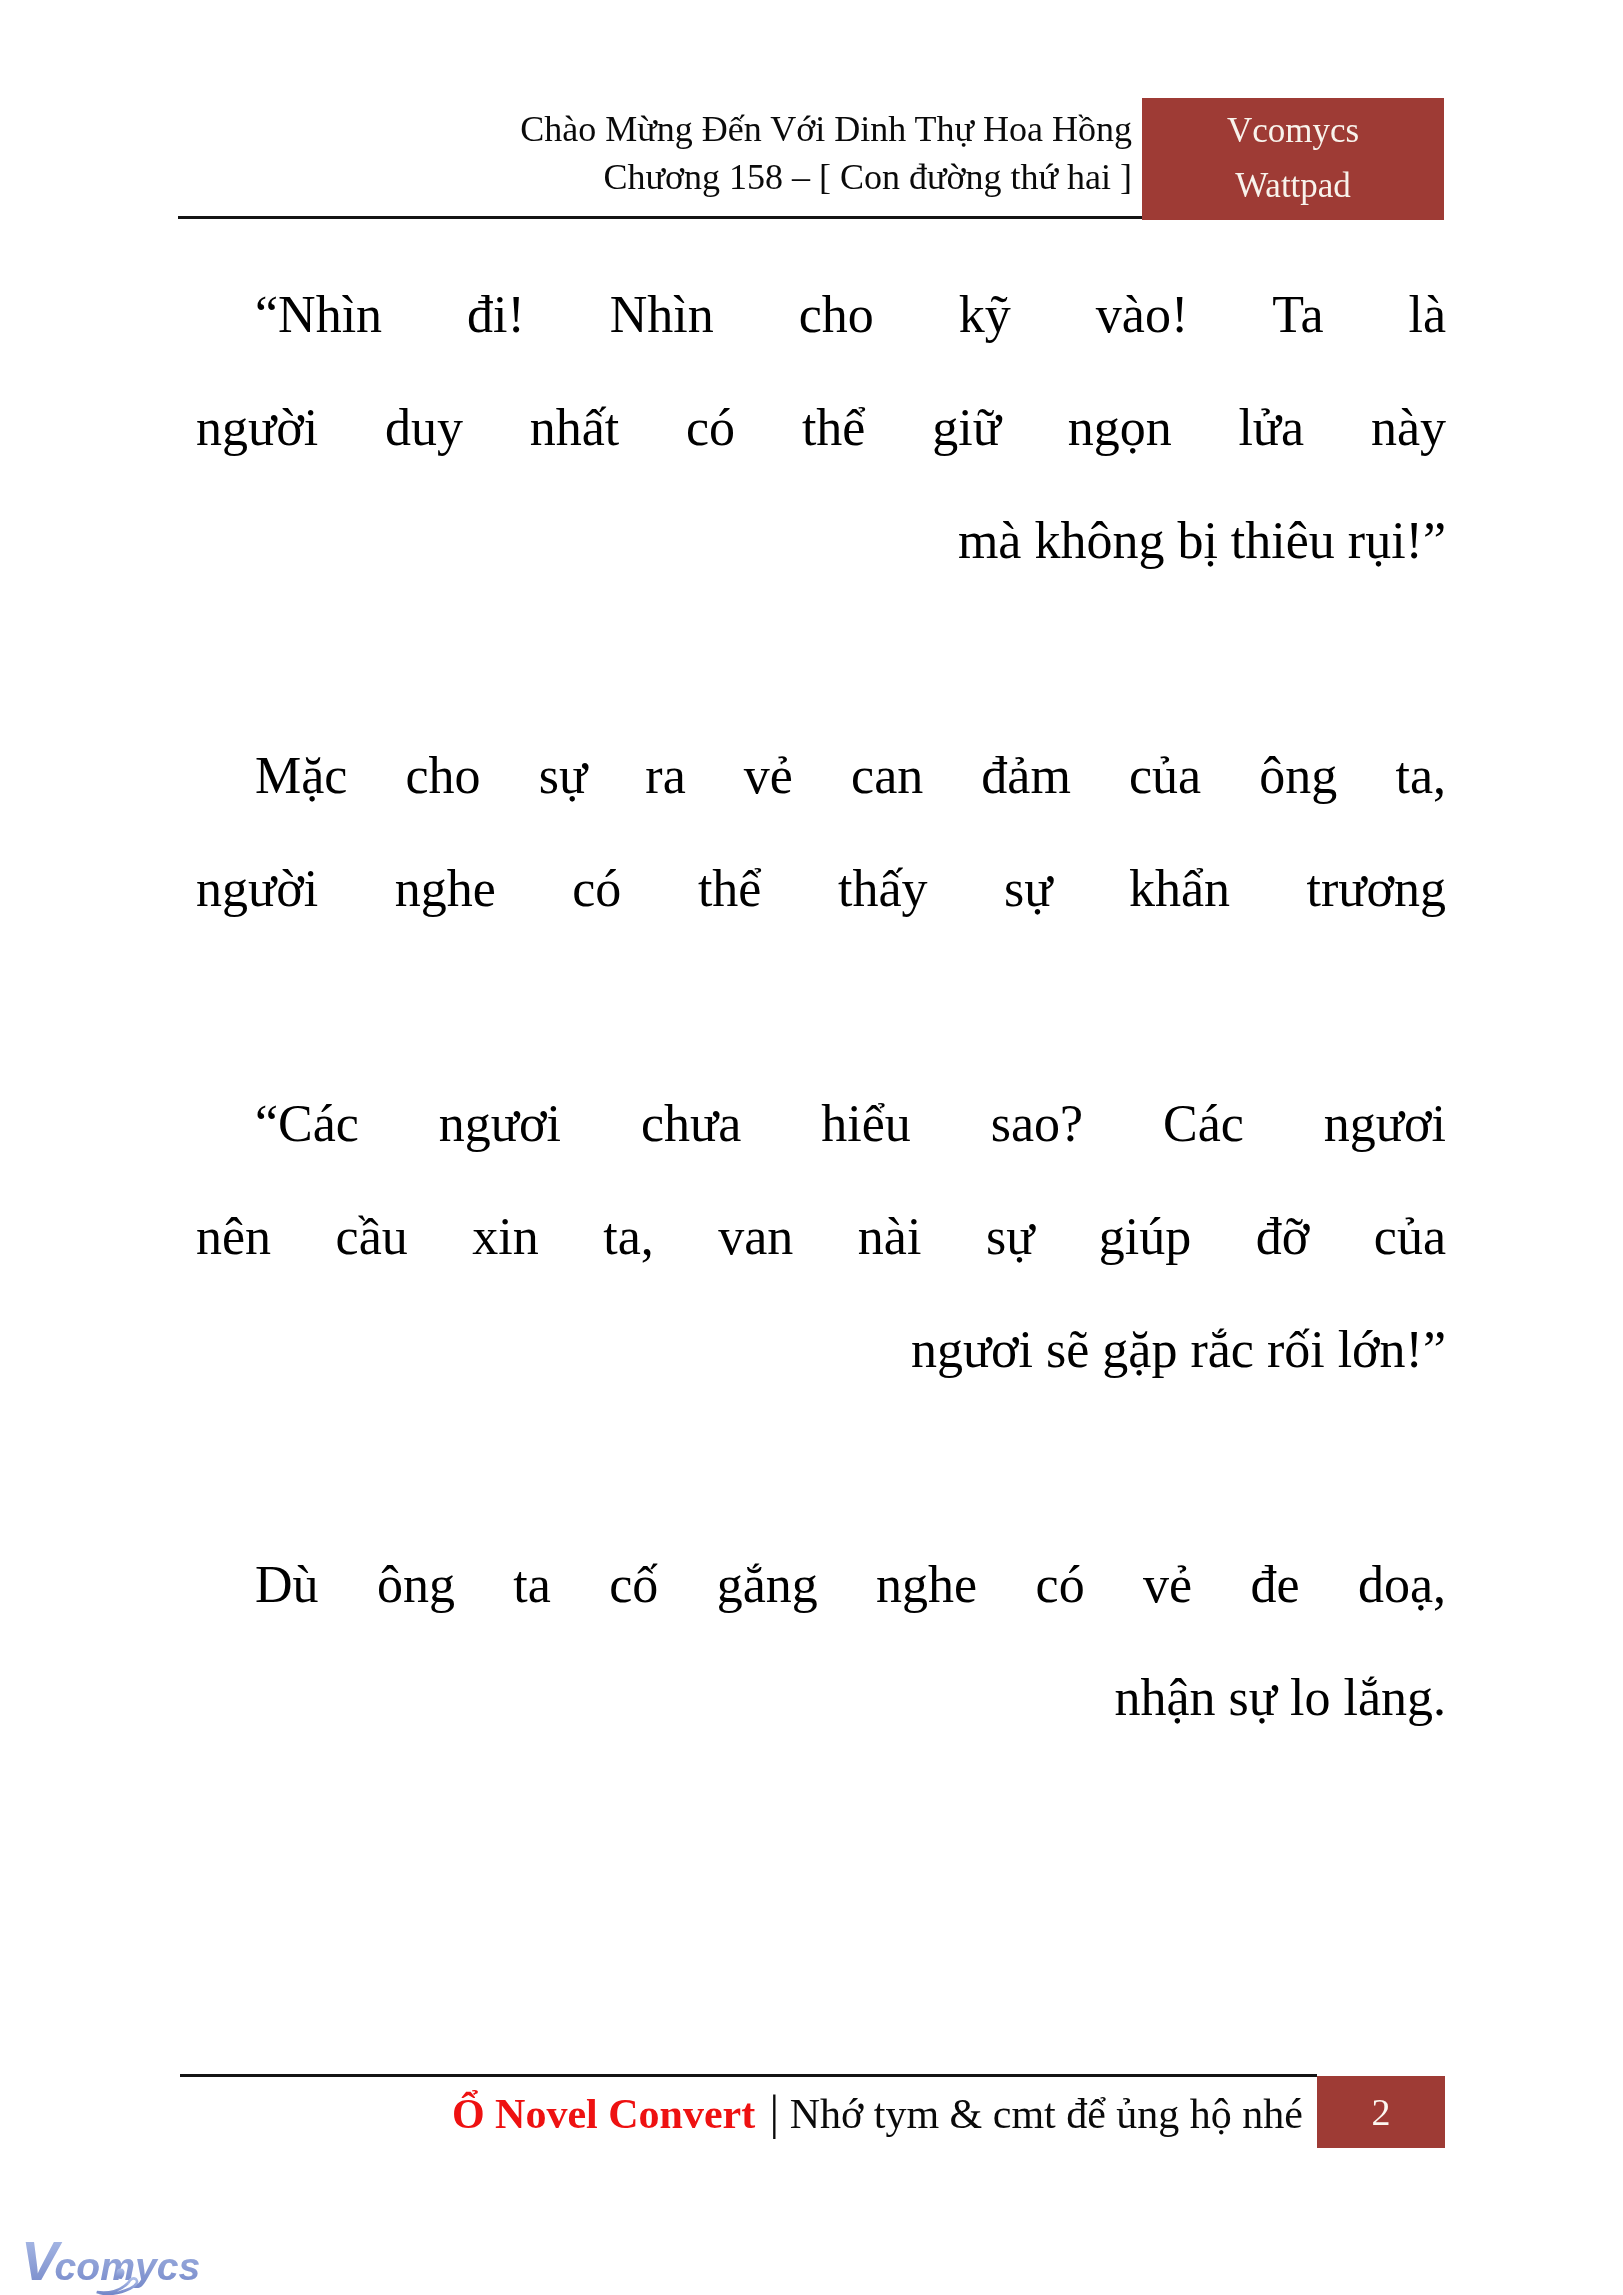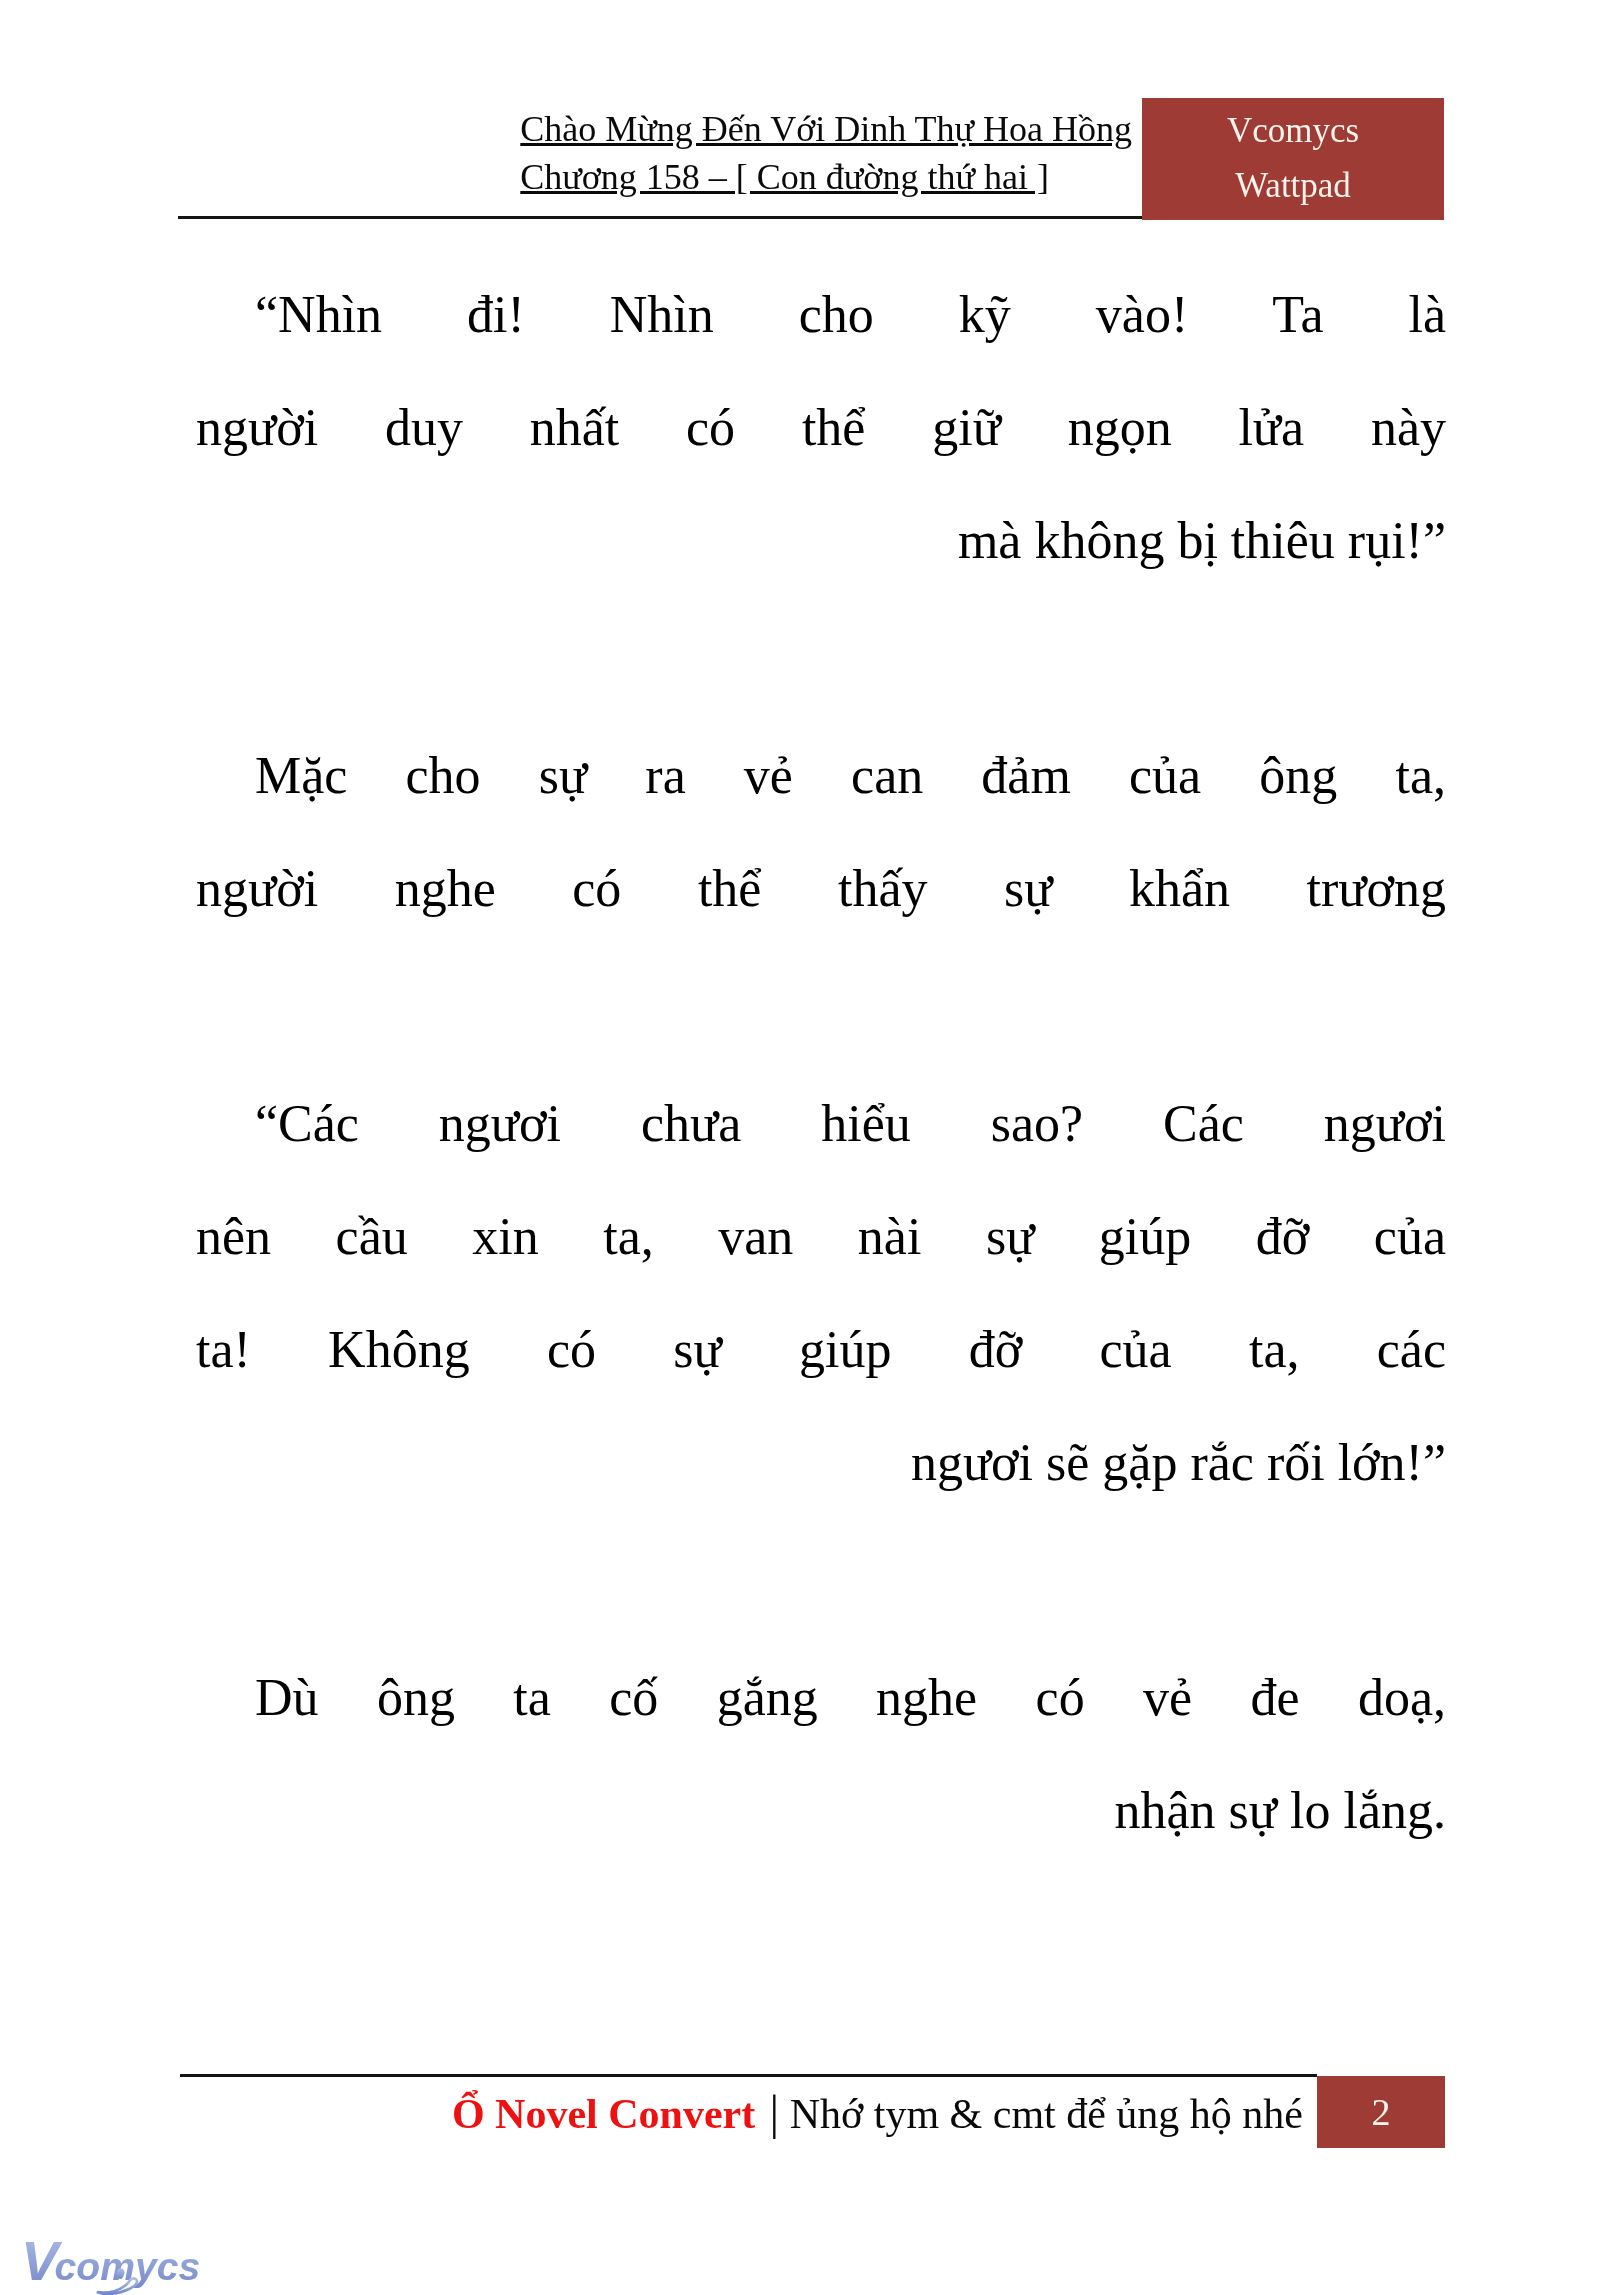--- a/index.html
+++ b/index.html
@@ -4,22 +4,22 @@
 <style>
   html,body { margin:0; padding:0; background:#e8e8e8; }
   .page {
     position:relative; width:1624px; height:2295px; background:#ffffff;
     font-family:"Liberation Serif", serif; color:#000; overflow:hidden;
     margin:0 auto;
   }
   
   .header-titles {
     position:absolute; top:105px; right:492px;
-    text-align:left; font-size:36px; line-height:48px;
-    white-space:nowrap; color:#0a0a0a;text-decoration:underline;
+    text-align:right; font-size:36px; line-height:48px;
+    white-space:nowrap; color:#0a0a0a;
   }
   .brand-badge {
     position:absolute; left:1142px; top:98px; width:302px; height:122px;
     box-sizing:border-box; padding-top:5.2px;
     text-align:center; font-size:35px; line-height:55px; color:#f8f3ec;
   }
   .header-rule {
     position:absolute; left:178px; top:216px; width:964px; height:3.3px;
     background:#141414;
   }
@@ -73,21 +73,20 @@
       <div class="line">người duy nhất có thể giữ ngọn lửa này</div>
       <div class="line last">mà không bị thiêu rụi!”</div>
     </div>
     <div class="para">
       <div class="line first">Mặc cho sự ra vẻ can đảm của ông ta,</div>
       <div class="line">người nghe có thể thấy sự khẩn trương</div>
     </div>
     <div class="para">
       <div class="line first">“Các ngươi chưa hiểu sao? Các ngươi</div>
       <div class="line">nên cầu xin ta, van nài sự giúp đỡ của</div>
-      <div class="line">ta! Không có sự giúp đỡ của ta, các</div>
       <div class="line last">ngươi sẽ gặp rắc rối lớn!”</div>
     </div>
     <div class="para">
       <div class="line first">Dù ông ta cố gắng nghe có vẻ đe doạ,</div>
       <div class="line last">nhận sự lo lắng.</div>
     </div>
   </div>
 
   <div class="footer-rule"></div>
 

